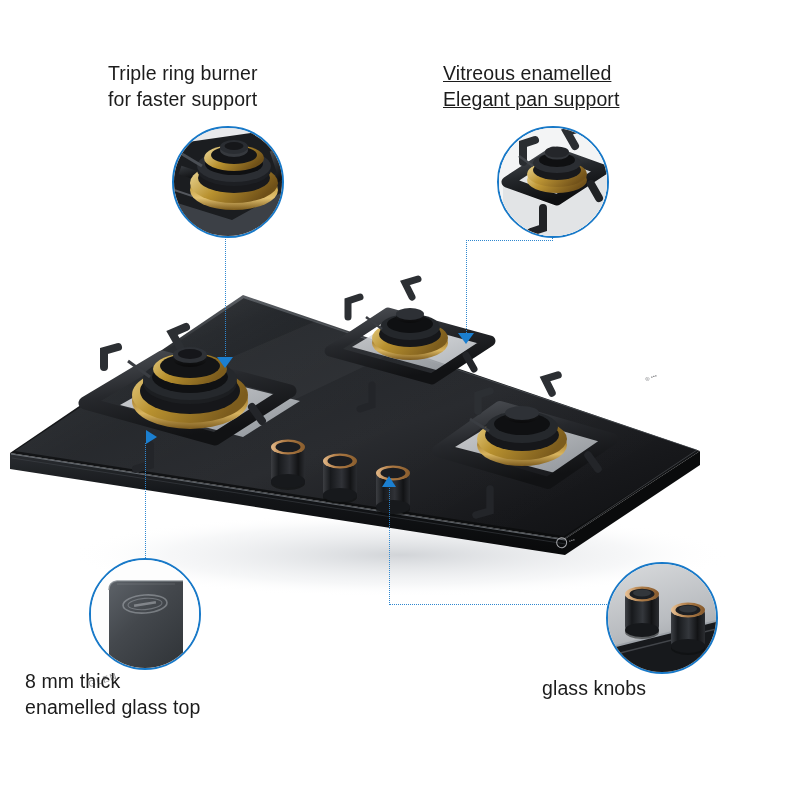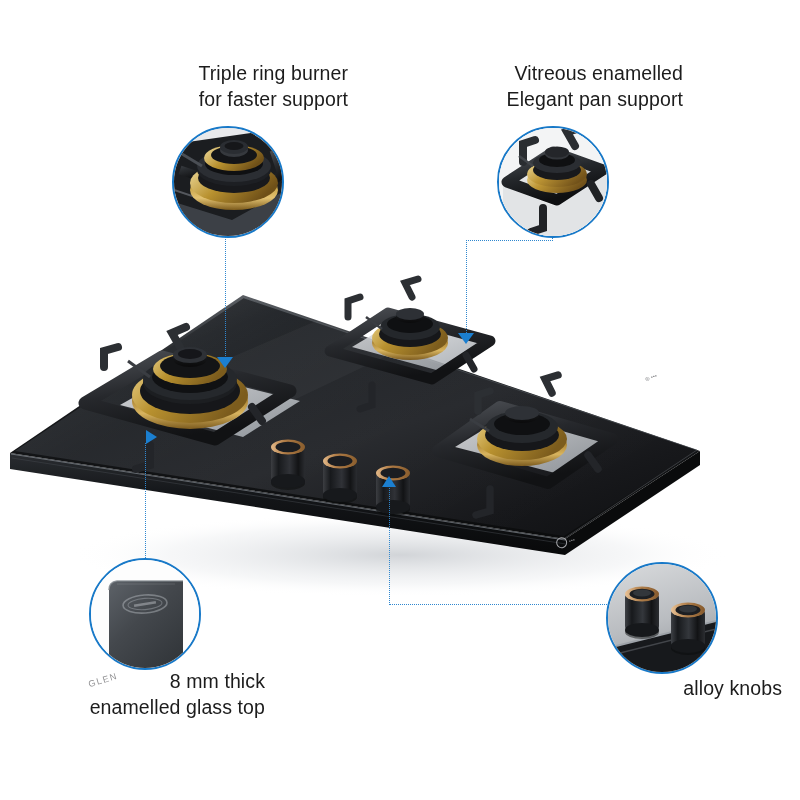--- a/index.html
+++ b/index.html
@@ -8,21 +8,21 @@
     background:#ffffff;
     font-family:"Liberation Sans", sans-serif;
     overflow:hidden;
     position:relative;
   }
   #stage{position:absolute;inset:0;width:800px;height:800px;}
 
   
   .label{
     position:absolute;
-    text-align:right;
+    text-align:left;
     color:#1c1c1c;
     font-size:19.5px;
     line-height:26px;
     letter-spacing:.1px;
     white-space:nowrap;
     font-weight:400;
   }
   .label span{display:block;}
 
   
@@ -444,27 +444,27 @@
         <ellipse cx="80" cy="45" rx="9" ry="3.4" fill="#32363b"></ellipse>
       </svg>
     </div>
   </div>
 
   <div class="label" style="left:108px;top:60px;width:240px;">
     <span>Triple ring burner</span>
     <span>for faster support</span>
   </div>
 
-  <div class="label" style="left:443px;top:60px;width:240px;">
+  <div class="label" style="left:443px;top:60px;width:240px;text-decoration:underline;">
     <span>Vitreous enamelled</span>
     <span>Elegant pan support</span>
   </div>
 
   <div class="label" style="left:25px;top:668px;width:240px;">
     <span>8 mm thick</span>
     <span>enamelled glass top</span>
   </div>
 
   <div class="label" style="left:542px;top:675px;width:240px;">
-    <span>alloy knobs</span>
+    <span>glass knobs</span>
   </div>
 
 </div>
 
 </body></html>

